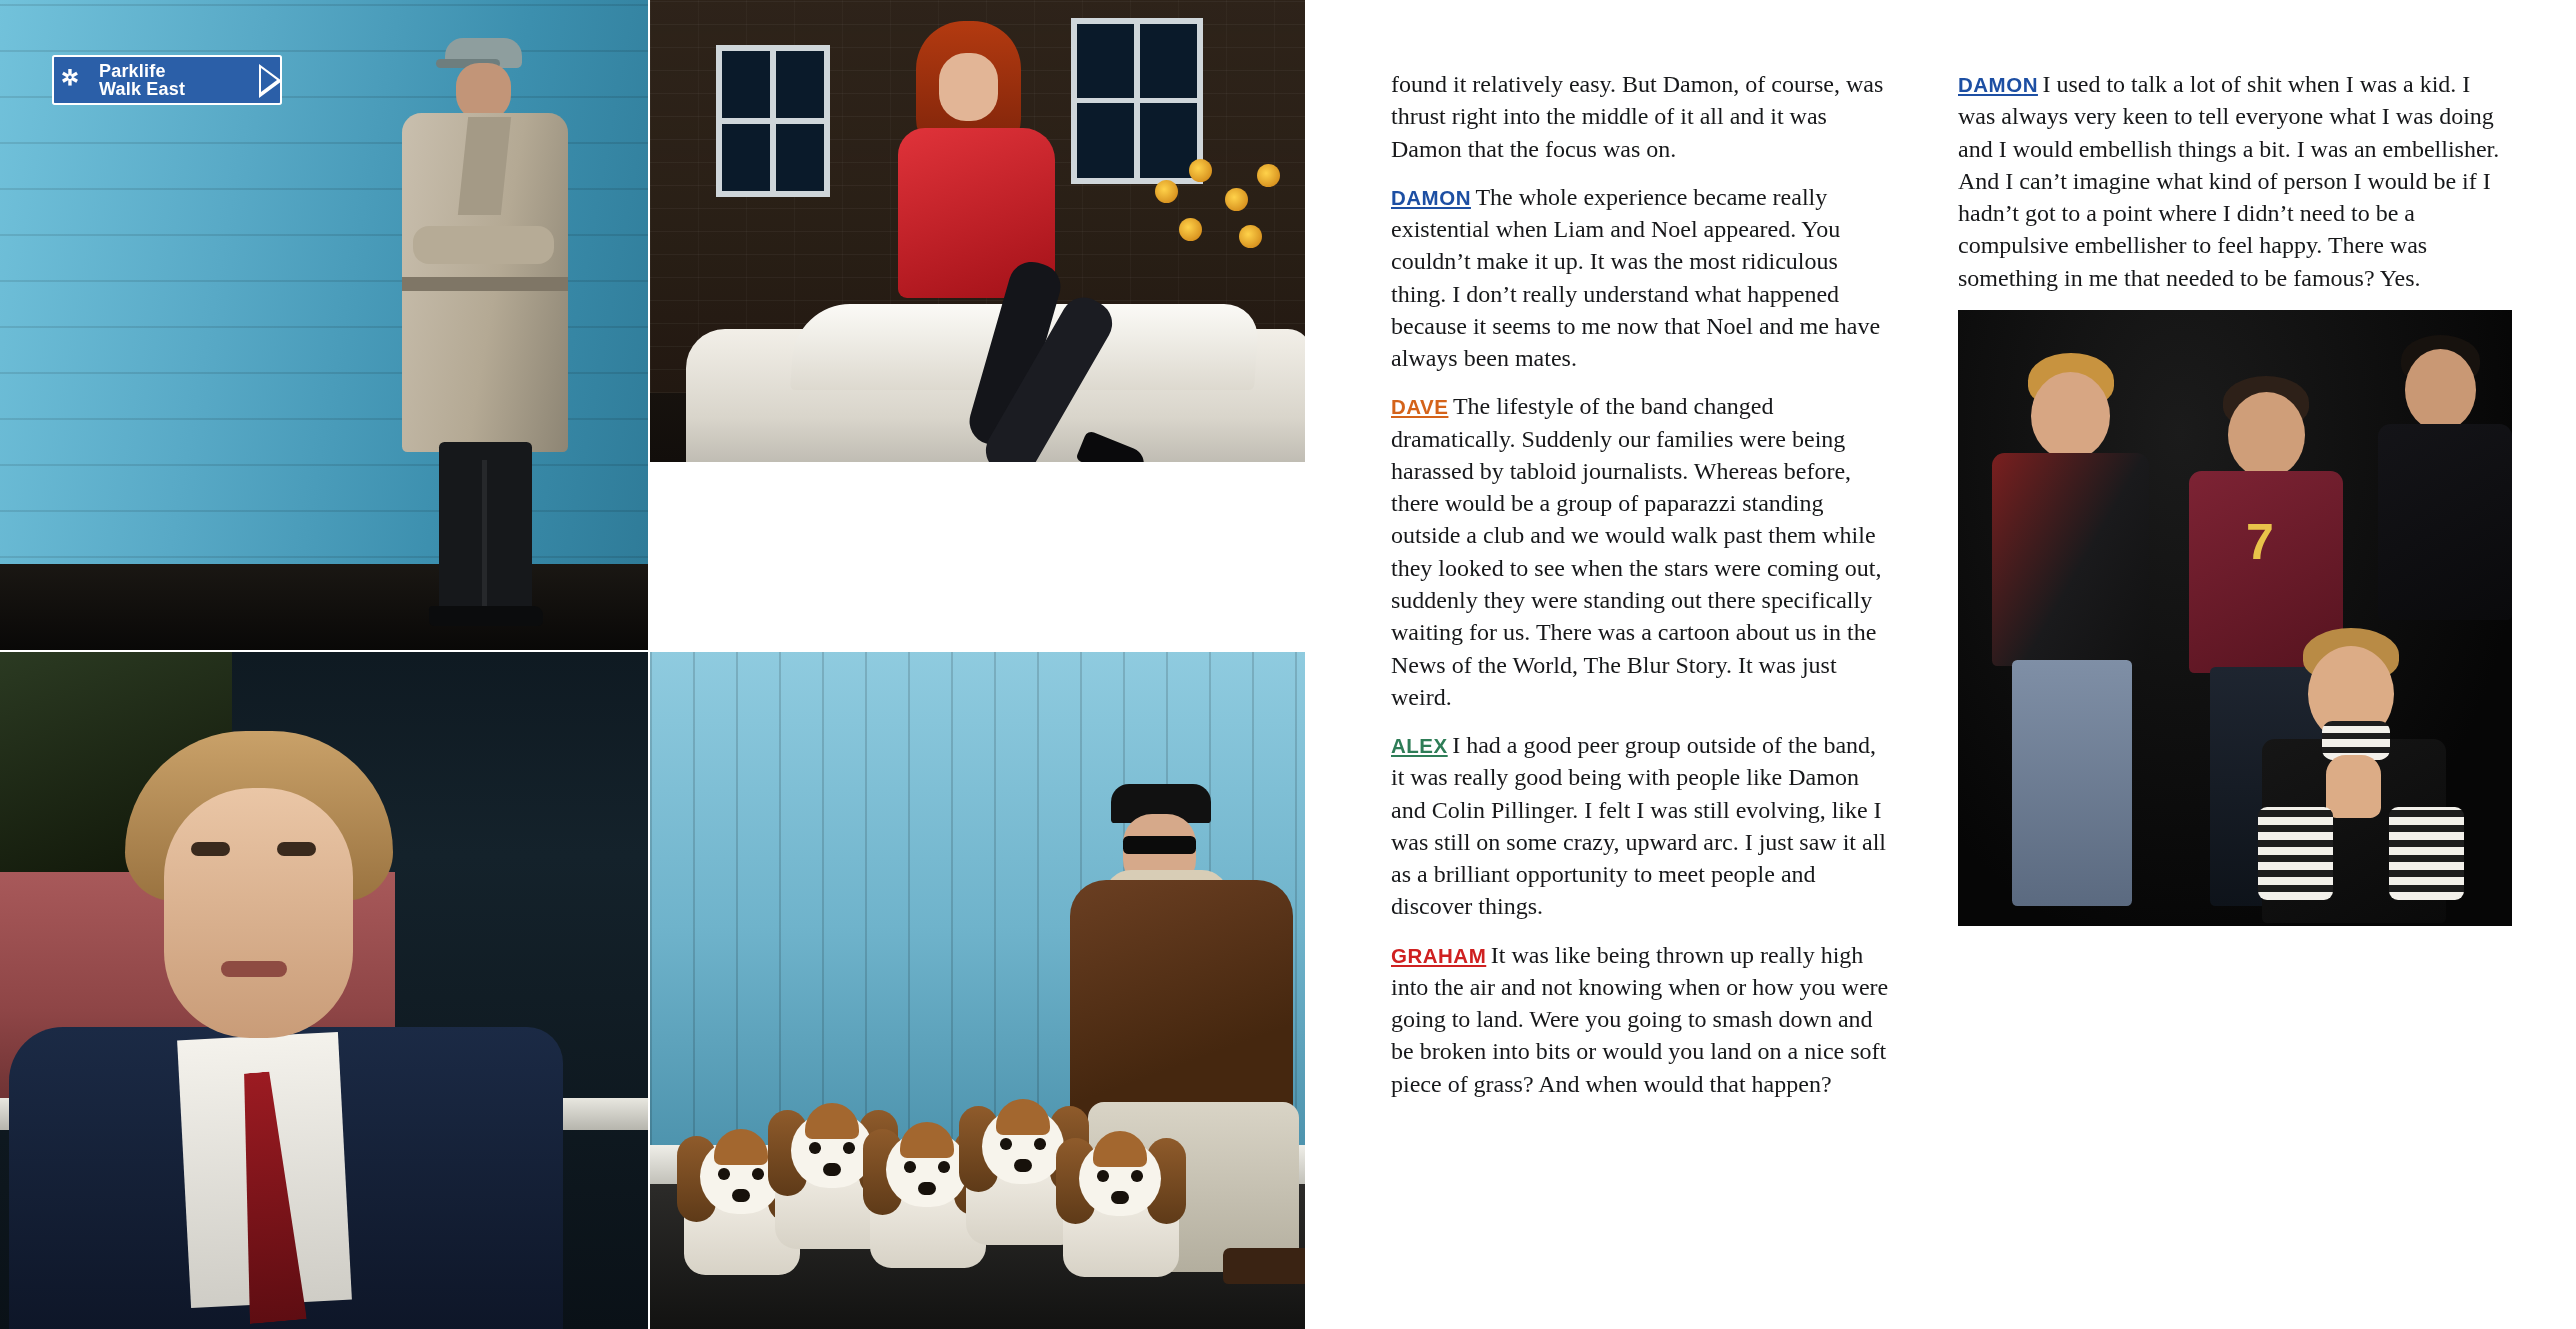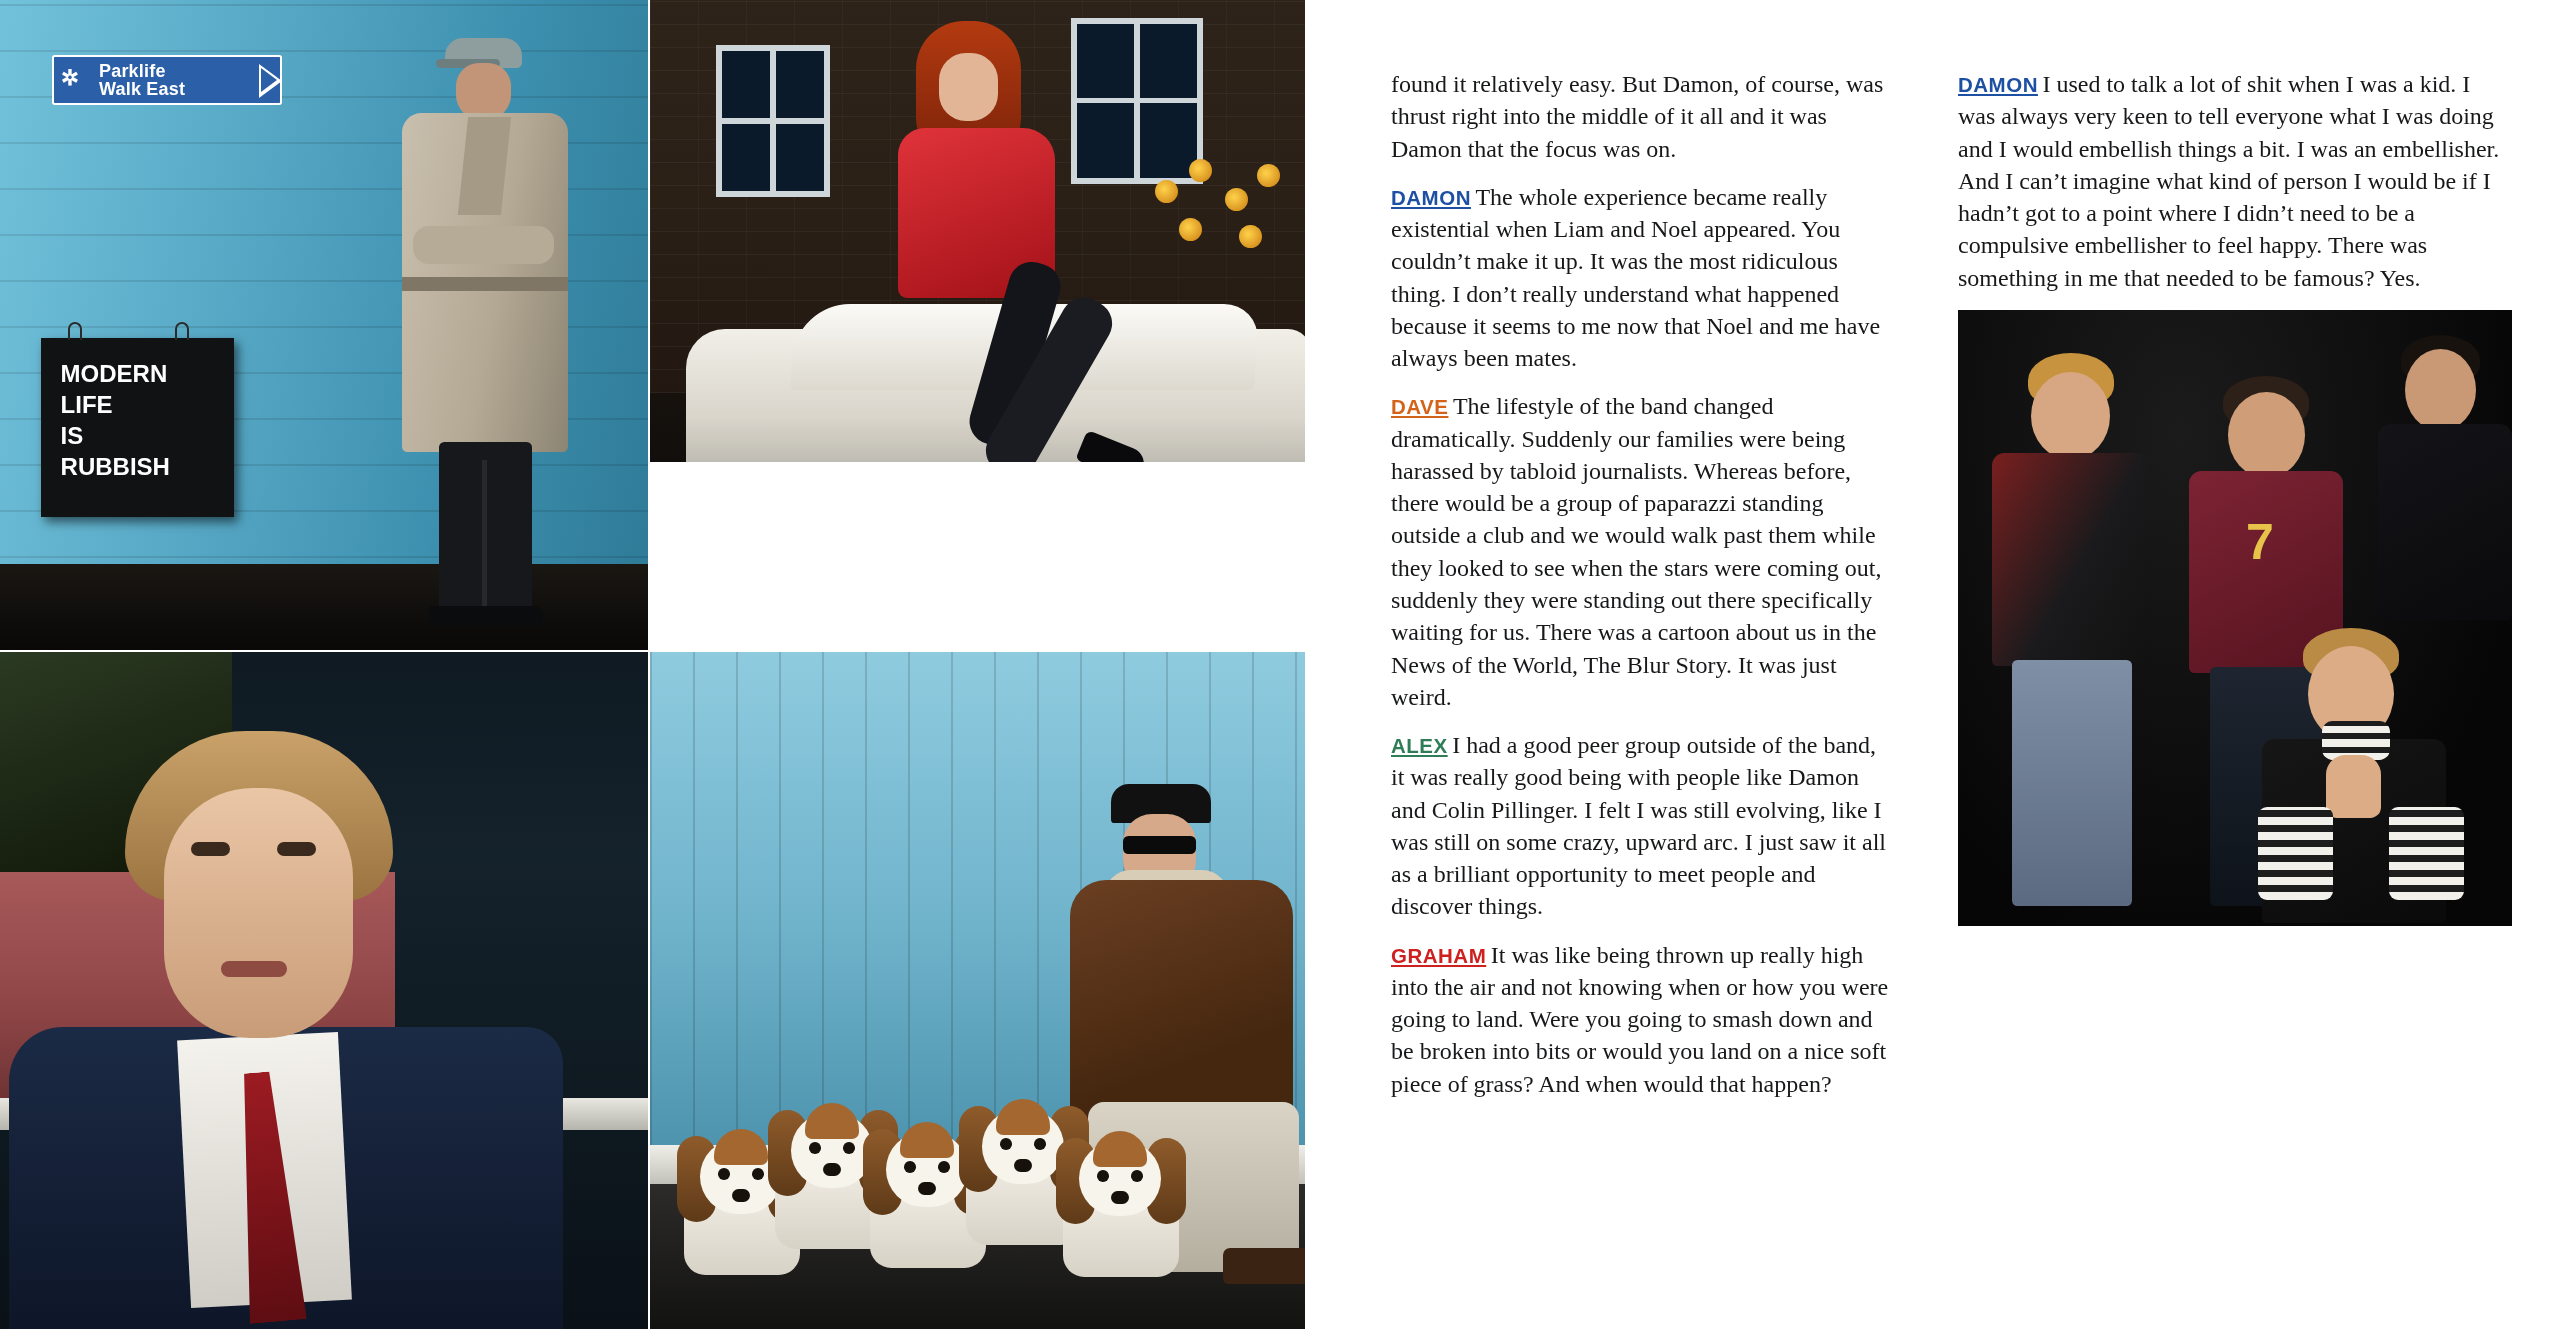--- a/index.html
+++ b/index.html
@@ -491,28 +491,20 @@
         <div class="ground"></div>
 
         <div class="sign-parklife">
           <span class="swan">✲</span>
           <span>Parklife</span><br>
           <span>Walk East</span>
           <span class="arrow"></span>
           <span class="arrow-inner"></span>
         </div>
 
-        <div class="sign-mlir">
-          <span class="hook l"></span>
-          <span class="hook r"></span>
-          <div>MODERN</div>
-          <div>LIFE</div>
-          <div>IS</div>
-          <div>RUBBISH</div>
-        </div>
 
         <div class="figure-coat">
           <span class="cap"></span>
           <span class="face"></span>
           <span class="coat"></span>
           <span class="lapel"></span>
           <span class="arm"></span>
           <span class="belt"></span>
           <span class="legs"></span>
           <span class="shoes"></span>

